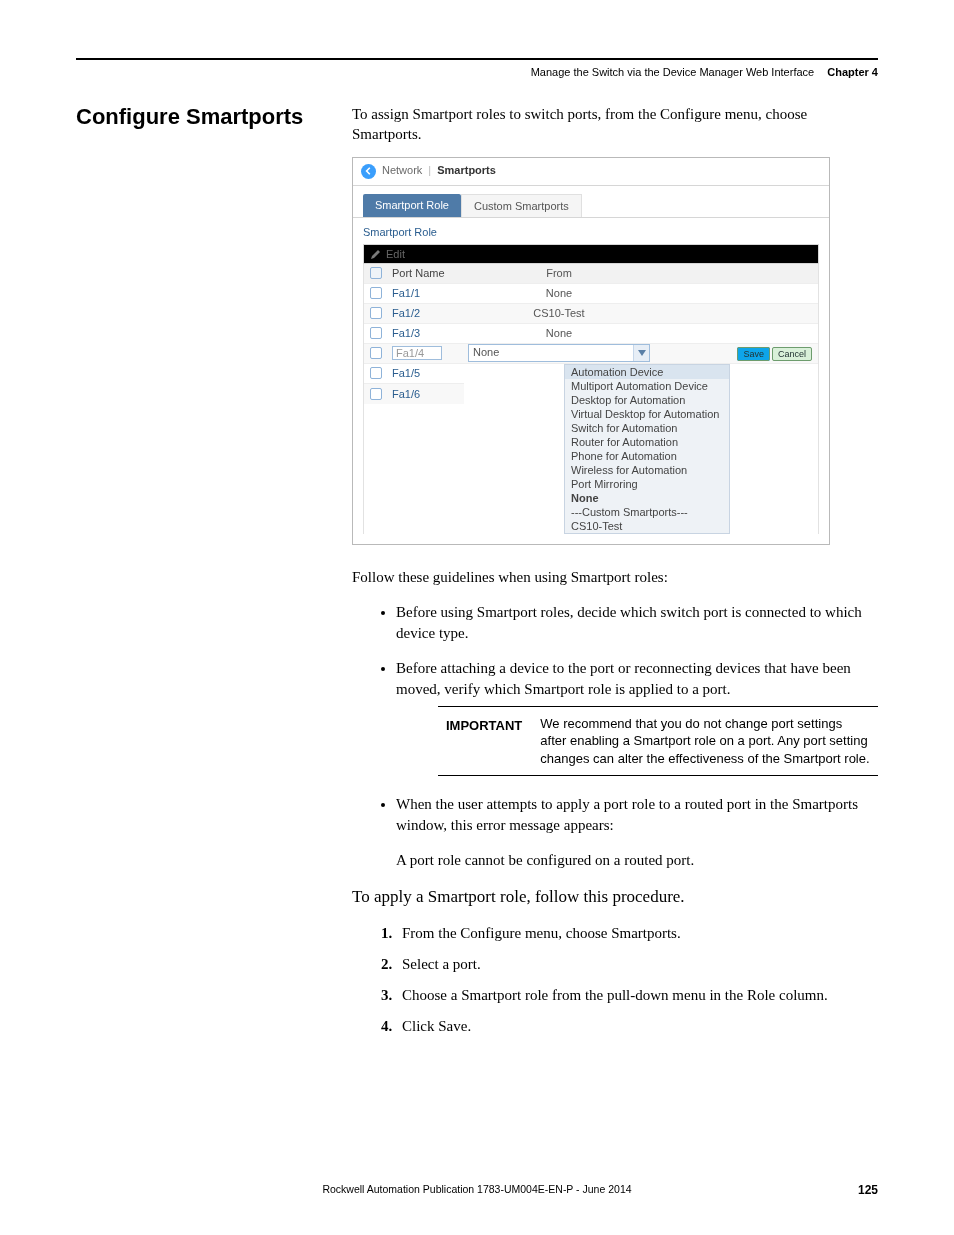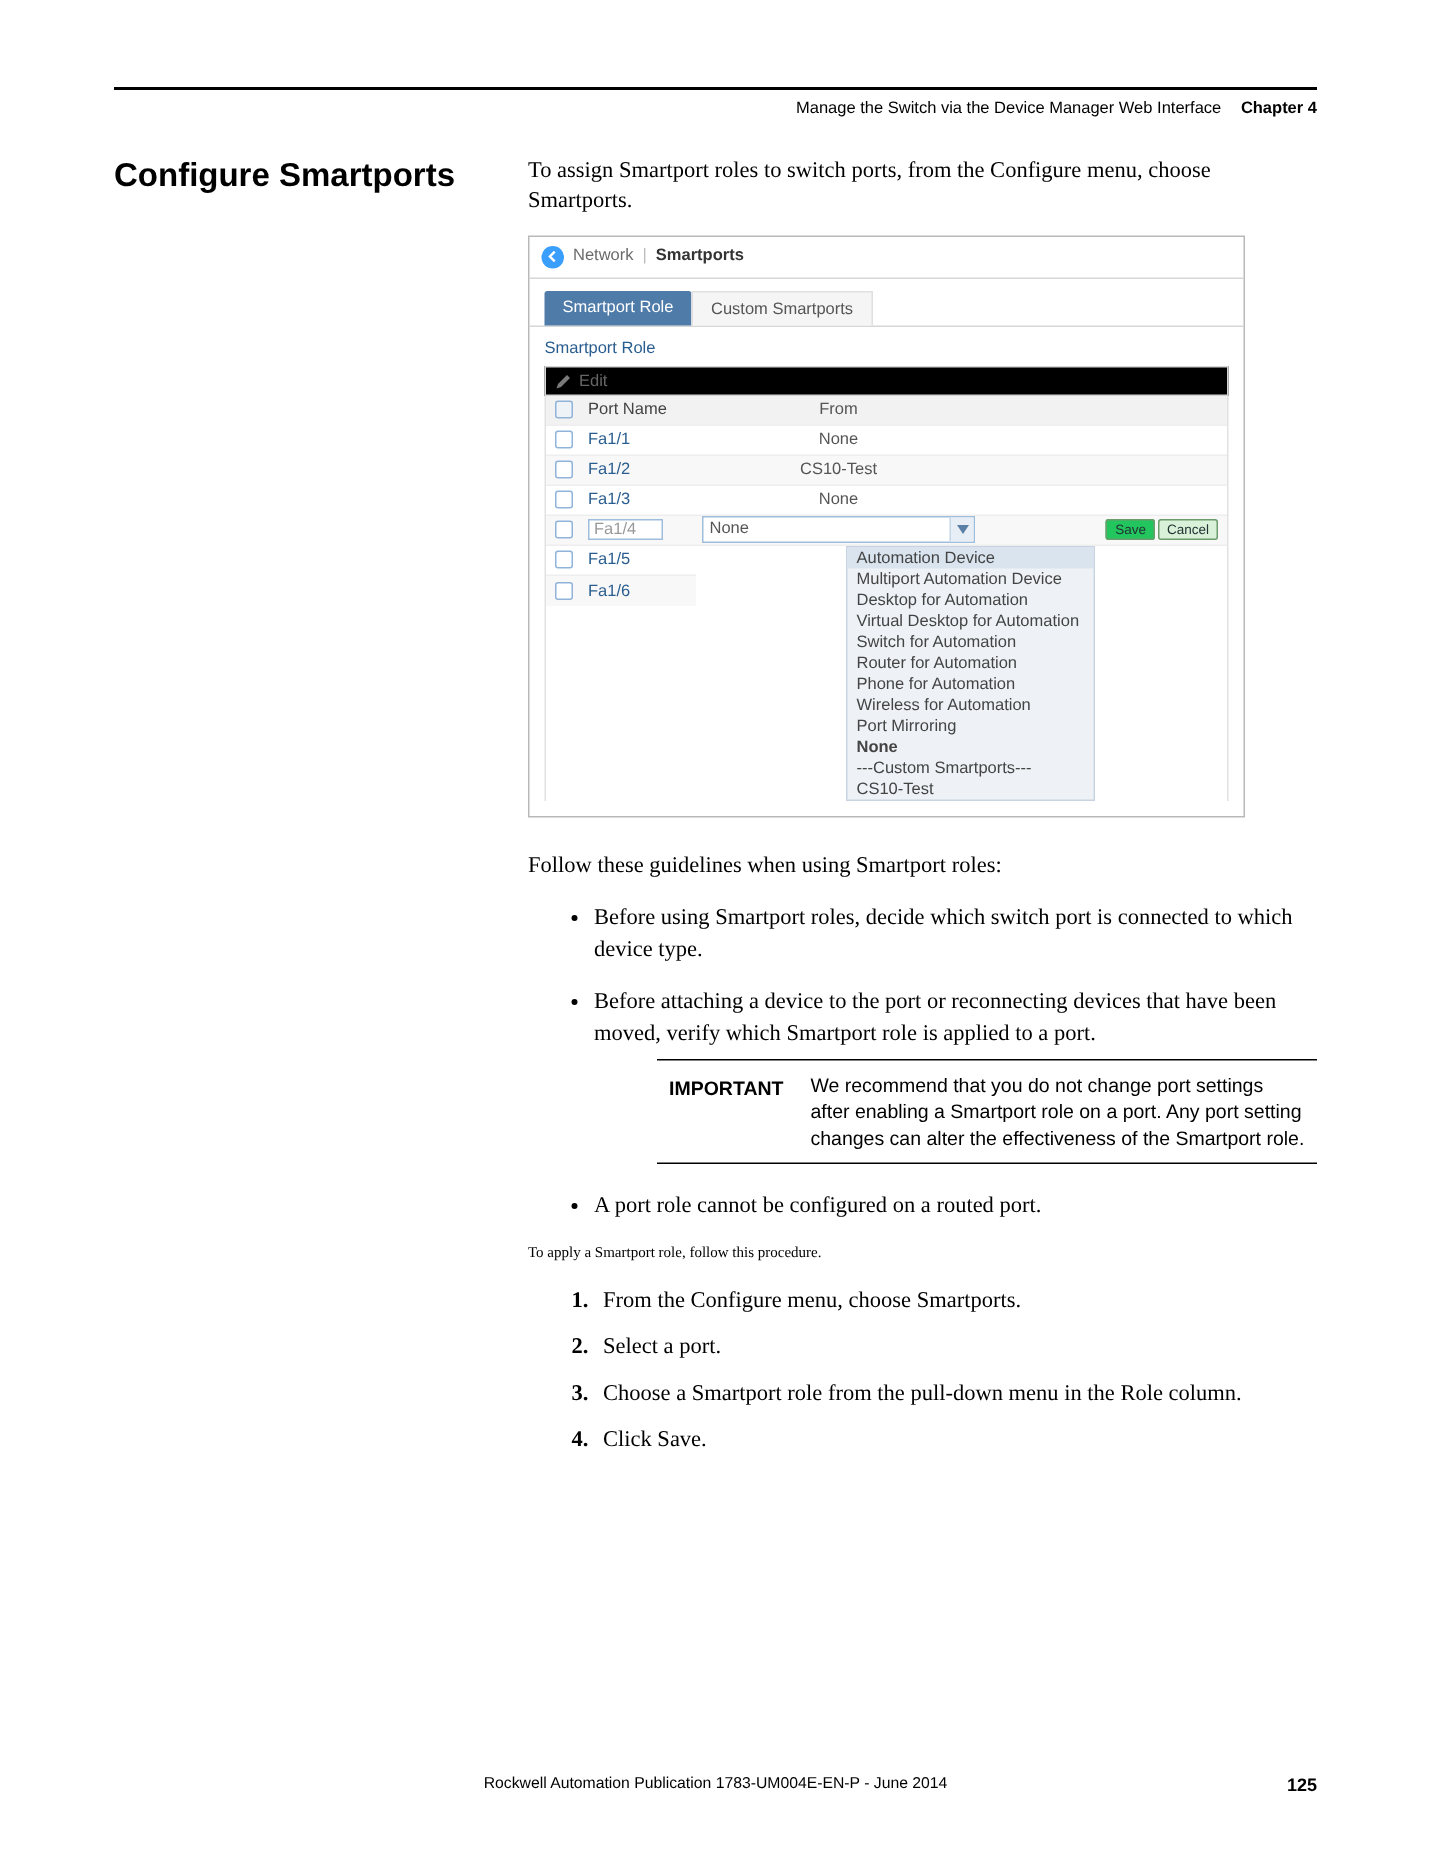--- a/index.html
+++ b/index.html
@@ -72,21 +72,21 @@
   .chk.hdr { background:#eef3f8; }
   .editing-row .cell-name input {
     width:50px; font-size:11px; padding:0 3px; border:1px solid #9fbddc; color:#999; background:#fff;
   }
   .editing-row .role-wrap { padding:0 4px; width:190px; }
   .role-select { display:flex; border:1px solid #9fbddc; background:#fff; height:18px; }
   .role-select .sel-text { flex:1; padding:1px 4px; color:#555; font-size:11px; }
   .role-select .dd { width:16px; background:#e7eef6; border-left:1px solid #c6d7ea; display:flex; align-items:center; justify-content:center; }
   .dd svg { width:8px; height:6px; }
   .editing-row .actions { margin-left:auto; padding-right:6px; }
-  .btn-sc { font-size:9px; padding:1px 5px; border:1px solid #6d9c6d; background:#22c55e; color:#233; border-radius:2px; margin-left:2px; }
+  .btn-sc { font-size:9px; padding:1px 5px; border:1px solid #6d9c6d; background:#0ea5e9; color:#233; border-radius:2px; margin-left:2px; }
   .btn-sc.cancel { background:#d9f0d9; }
   .dropdown-pop {
     margin-left:100px; width:166px; background:#eef2f6; border:1px solid #c8d4e2;
     font-size:11px; color:#444;
   }
   .dropdown-pop div { padding:1px 6px; }
   .dropdown-pop .strong { font-weight:bold; }
   .dropdown-pop .sel { background:#d9e4ef; }
   .overlay-rows { display:flex; }
   .overlay-rows .rows-only { width:100px; }
@@ -97,21 +97,21 @@
   ul.bullets li { margin-bottom: 14px; font-size:15px; line-height:1.4; }
   ul.bullets li .sub { display:block; margin-top:14px; margin-left:0; }
   .important-box {
     border-top: 1.5px solid #000; border-bottom: 1.5px solid #000;
     margin: 6px 0 18px 42px; padding: 8px 8px;
     display:flex; gap:18px;
     font-family: Arial, Helvetica, sans-serif;
   }
   .important-box .lbl { font-weight:bold; font-size:13px; flex-shrink:0; padding-top:2px; }
   .important-box .txt { font-size:13px; line-height:1.35; }
-  .apply-intro { font-size:10px; margin: 4px 0 14px 0; }
+  .apply-intro { font-size:17px; margin: 4px 0 14px 0; }
   ol.steps { list-style: decimal; padding-left: 44px; }
   ol.steps li { font-size:15px; margin-bottom:10px; padding-left:6px; }
   ol.steps li::marker { font-weight:bold; }
   .footer {
     position:absolute; bottom:38px; left:76px; right:76px;
     font-family: Arial, Helvetica, sans-serif; font-size:10.5px;
     display:flex; justify-content:space-between; color:#000;
   }
   .footer .pnum { font-weight:bold; font-size:12px; }
   .footer .center { position:absolute; left:0; right:0; text-align:center; }
@@ -244,20 +244,21 @@
       <ul class="bullets">
         <li>Before using Smartport roles, decide which switch port is connected to which device type.</li>
         <li>
           <span>Before attaching a device to the port or reconnecting devices that have been moved, verify which Smartport role is applied to a port.</span>
           <div class="important-box">
             <div class="lbl">IMPORTANT</div>
             <div class="txt">We recommend that you do not change port settings after enabling a Smartport role on a port. Any port setting changes can alter the effectiveness of the Smartport role.</div>
           </div>
         </li>
         <li>
+          <span>When the user attempts to apply a port role to a routed port in the Smartports window, this error message appears:</span>
           <span class="sub">A port role cannot be configured on a routed port.</span>
         </li>
       </ul>
       <p class="apply-intro">To apply a Smartport role, follow this procedure.</p>
       <ol class="steps">
         <li>From the Configure menu, choose Smartports.</li>
         <li>Select a port.</li>
         <li>Choose a Smartport role from the pull-down menu in the Role column.</li>
         <li>Click Save.</li>
       </ol>

